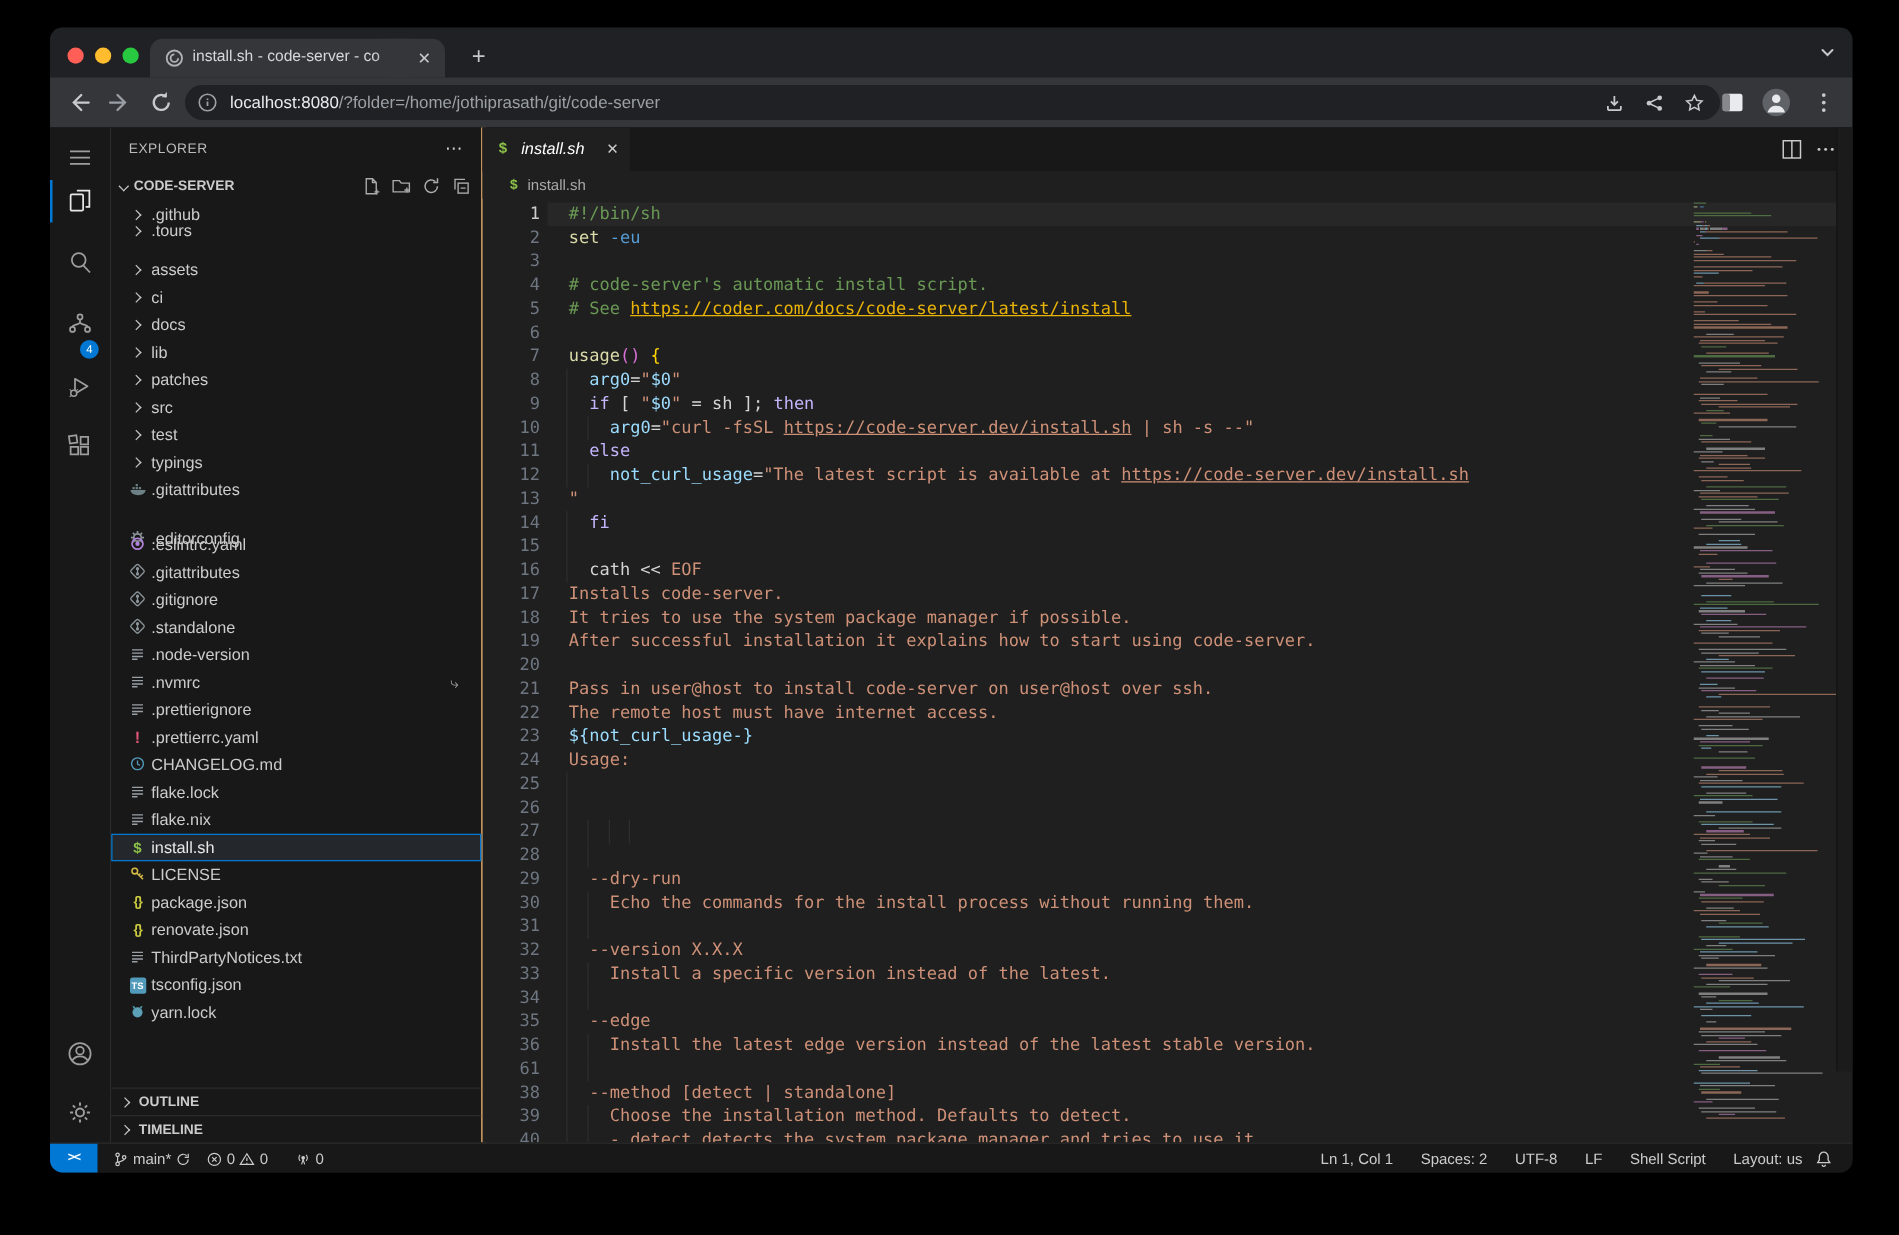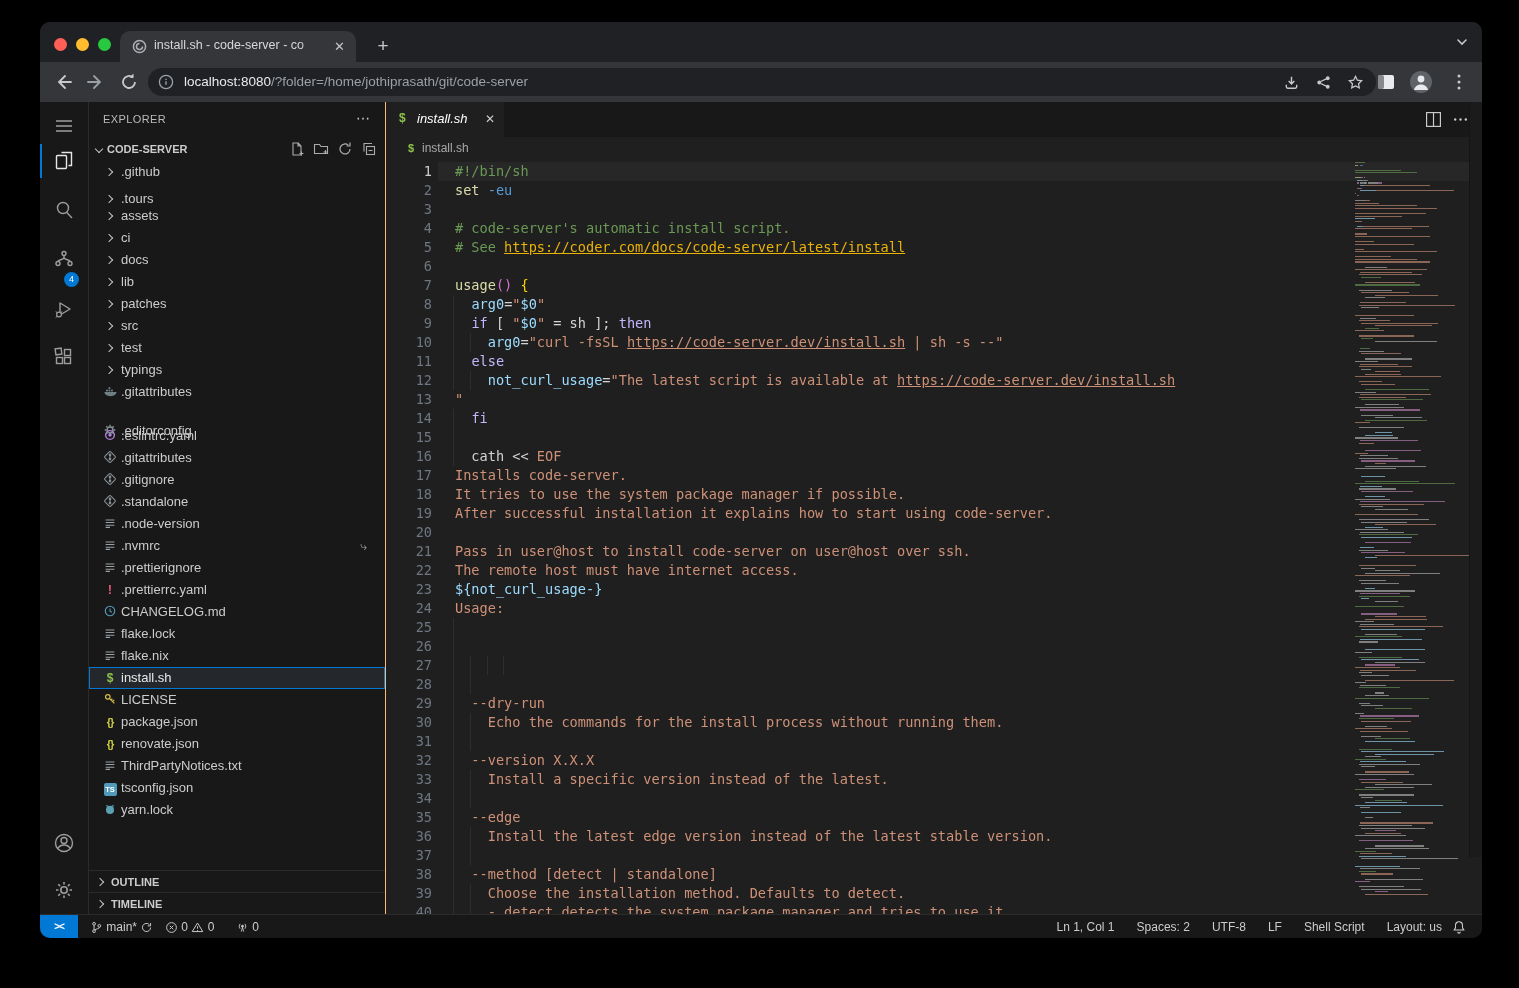--- a/index.html
+++ b/index.html
@@ -222,21 +222,21 @@
             <rect x="5.5" y="5.5" width="8" height="8" fill="none" stroke="#c5c5c5" stroke-width="1.1"></rect>
             <path d="M3 10.5V2.5h8" fill="none" stroke="#c5c5c5" stroke-width="1.1"></path>
             <path d="M7.5 9.5h4" stroke="#c5c5c5" stroke-width="1.1"></path>
           </svg>
       </div>
       <div class="tree" id="tree">
           <div class="trow" style="top: 0px;">
             <span class="chev r"></span>
             <span class="nm">.github</span>
           </div>
-          <div class="trow" style="top: 27px;">
+          <div class="trow" style="top: 13px;">
             <span class="chev r"></span>
             <span class="nm">.tours</span>
           </div>
           <div class="trow" style="top: 44px;">
             <span class="chev r"></span>
             <span class="nm">assets</span>
           </div>
           <div class="trow" style="top: 66px;">
             <span class="chev r"></span>
             <span class="nm">ci</span>
@@ -467,21 +467,21 @@
           <div class="cline" style="top: 497px;"><span class="num">27</span><span class="guide" style="left: 67px;"></span><span class="guide" style="left: 84.38px;"></span><span class="guide" style="left: 100.76px;"></span><span class="guide" style="left: 117.14px;"></span></div>
           <div class="cline" style="top: 516px;"><span class="num">28</span><span class="guide" style="left: 67px;"></span><span class="guide" style="left: 84.38px;"></span><span class="txt"></span></div>
           <div class="cline" style="top: 535px;"><span class="num">29</span><span class="guide" style="left: 67px;"></span><span class="txt"><span class="tk-st">  --dry-run</span></span></div>
           <div class="cline" style="top: 554px;"><span class="num">30</span><span class="guide" style="left: 67px;"></span><span class="guide" style="left: 84.38px;"></span><span class="txt"><span class="tk-st">    Echo the commands for the install process without running them.</span></span></div>
           <div class="cline" style="top: 573px;"><span class="num">31</span><span class="guide" style="left: 67px;"></span><span class="guide" style="left: 84.38px;"></span><span class="txt"></span></div>
           <div class="cline" style="top: 592px;"><span class="num">32</span><span class="guide" style="left: 67px;"></span><span class="txt"><span class="tk-st">  --version X.X.X</span></span></div>
           <div class="cline" style="top: 611px;"><span class="num">33</span><span class="guide" style="left: 67px;"></span><span class="guide" style="left: 84.38px;"></span><span class="txt"><span class="tk-st">    Install a specific version instead of the latest.</span></span></div>
           <div class="cline" style="top: 630px;"><span class="num">34</span><span class="guide" style="left: 67px;"></span><span class="guide" style="left: 84.38px;"></span><span class="txt"></span></div>
           <div class="cline" style="top: 649px;"><span class="num">35</span><span class="guide" style="left: 67px;"></span><span class="txt"><span class="tk-st">  --edge</span></span></div>
           <div class="cline" style="top: 668px;"><span class="num">36</span><span class="guide" style="left: 67px;"></span><span class="guide" style="left: 84.38px;"></span><span class="txt"><span class="tk-st">    Install the latest edge version instead of the latest stable version.</span></span></div>
-          <div class="cline" style="top: 687px;"><span class="num">37</span><span class="guide" style="left: 67px;"></span><span class="guide" style="left: 84.38px;"></span><span class="txt"></span></div>
+          <div class="cline" style="top: 687px;"><span class="num">61</span><span class="guide" style="left: 67px;"></span><span class="guide" style="left: 84.38px;"></span><span class="txt"></span></div>
           <div class="cline" style="top: 706px;"><span class="num">38</span><span class="guide" style="left: 67px;"></span><span class="txt"><span class="tk-st">  --method [detect | standalone]</span></span></div>
           <div class="cline" style="top: 725px;"><span class="num">39</span><span class="guide" style="left: 67px;"></span><span class="guide" style="left: 84.38px;"></span><span class="txt"><span class="tk-st">    Choose the installation method. Defaults to detect.</span></span></div>
           <div class="cline" style="top: 744px;"><span class="num">40</span><span class="guide" style="left: 67px;"></span><span class="guide" style="left: 84.38px;"></span><span class="txt"><span class="tk-st">    - detect detects the system package manager and tries to use it</span></span></div>
           <div class="minimap">
             <div class="mml" style="left: 0px; top: 3px; width: 10.1px; background: rgb(106, 153, 85);"></div>
             <div class="mml" style="left: 0px; top: 5.5px; width: 3.4px; background: rgb(220, 220, 170);"></div>
             <div class="mml" style="left: 4.6px; top: 5.5px; width: 3.4px; background: rgb(86, 156, 214);"></div>
             <div class="mml" style="left: 0px; top: 10.6px; width: 45.9px; background: rgb(106, 153, 85);"></div>
             <div class="mml" style="left: 0px; top: 13.2px; width: 6.7px; background: rgb(106, 153, 85);"></div>
             <div class="mml" style="left: 6.7px; top: 13.2px; width: 54.9px; background: rgb(106, 153, 85);"></div>

